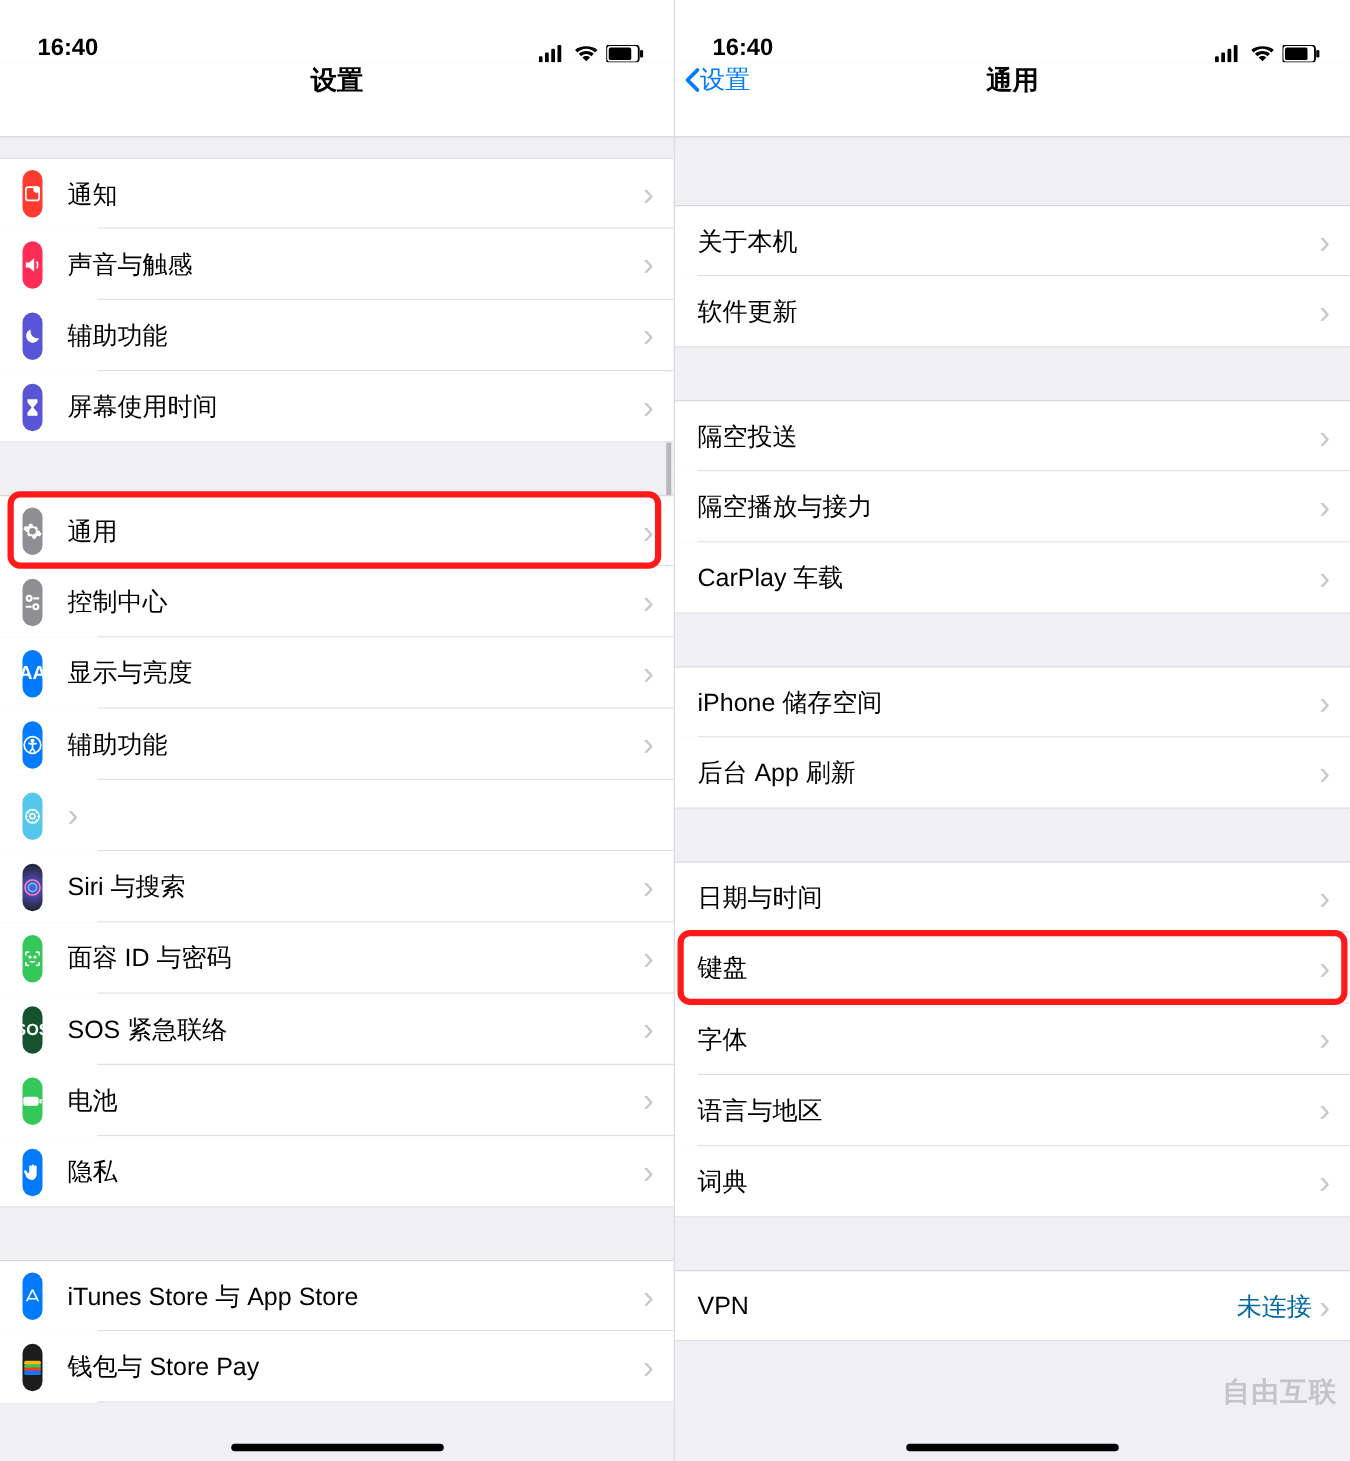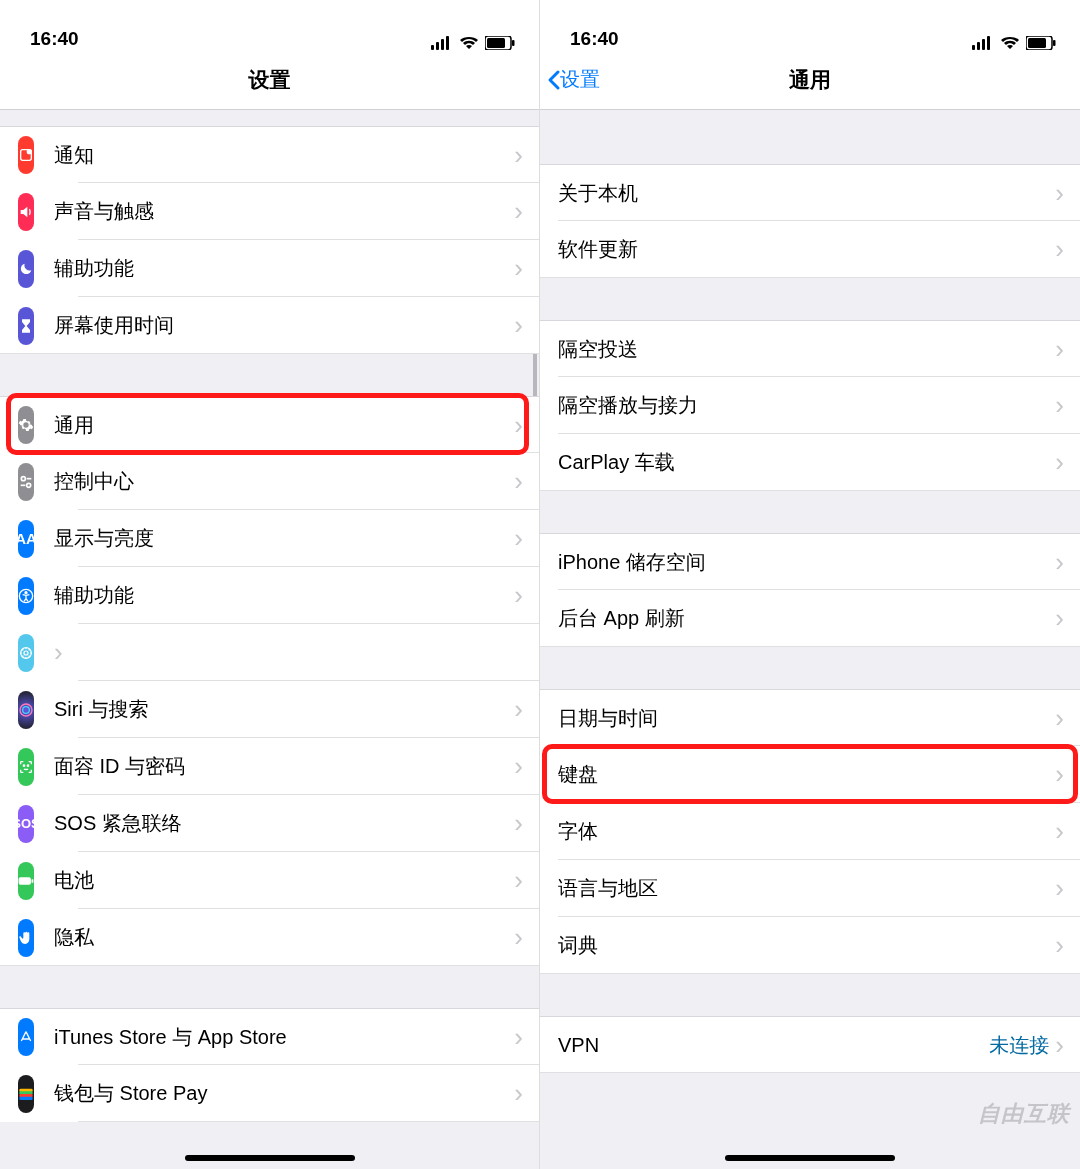--- a/index.html
+++ b/index.html
@@ -31,21 +31,21 @@
     font-weight: 600;
   }
   .status-time { }
   .status-icons { display:flex; align-items:center; gap:6px; }
   .status-icons svg { display:block; }
   .nav-bar {
     height: 60px;
     background: #fff;
     border-bottom: 1px solid #d0d0d4;
     display: flex;
-    align-items: center;
+    align-items: flex-start;
     justify-content: center;
     position: relative;
     font-size: 21px;
     font-weight: 600;
   }
   .nav-back {
     position: absolute;
     left: 6px;
     display: flex;
     align-items: center;
@@ -125,21 +125,20 @@
     background:#000;
     border-radius:3px;
   }
   .watermark{
     position:absolute;
     right:10px;
     bottom:40px;
     font-size:22px;
     color:rgba(120,120,120,0.35);
     font-weight:bold;
-    font-style:italic;
     letter-spacing:1px;
     pointer-events:none;
   }
 </style>
 </head>
 <body>
 
 <div class="phone phone-left">
   <div class="status-bar">
     <div class="status-time">16:40</div>
@@ -274,21 +273,21 @@
             <path d="M4 8V5a1 1 0 0 1 1-1h3M20 8V5a1 1 0 0 0-1-1h-3M4 16v3a1 1 0 0 0 1 1h3M20 16v3a1 1 0 0 1-1 1h-3"></path>
             <circle cx="9" cy="10" r="1" fill="#fff"></circle>
             <circle cx="15" cy="10" r="1" fill="#fff"></circle>
             <path d="M9 15c1 1 5 1 6 0"></path>
           </svg>
         </div>
       <div class="label">面容 ID 与密码</div>
       <div class="chevron">›</div>
     </div>
     <div class="row">
-      <div class="icon" style="background:#8b5cf6;font-weight:bold;font-size:13px">
+      <div class="icon" style="background:#14532d;font-weight:bold;font-size:13px">
           <span>SOS</span>
         </div>
       <div class="label">SOS 紧急联络</div>
       <div class="chevron">›</div>
     </div>
     <div class="row">
       <div class="icon" style="background:#34c759">
           <svg width="26" height="16" viewBox="0 0 26 16" fill="#fff">
             <rect x="1" y="2" width="20" height="12" rx="3"></rect>
             <rect x="22" y="5" width="3" height="6" rx="1"></rect>

